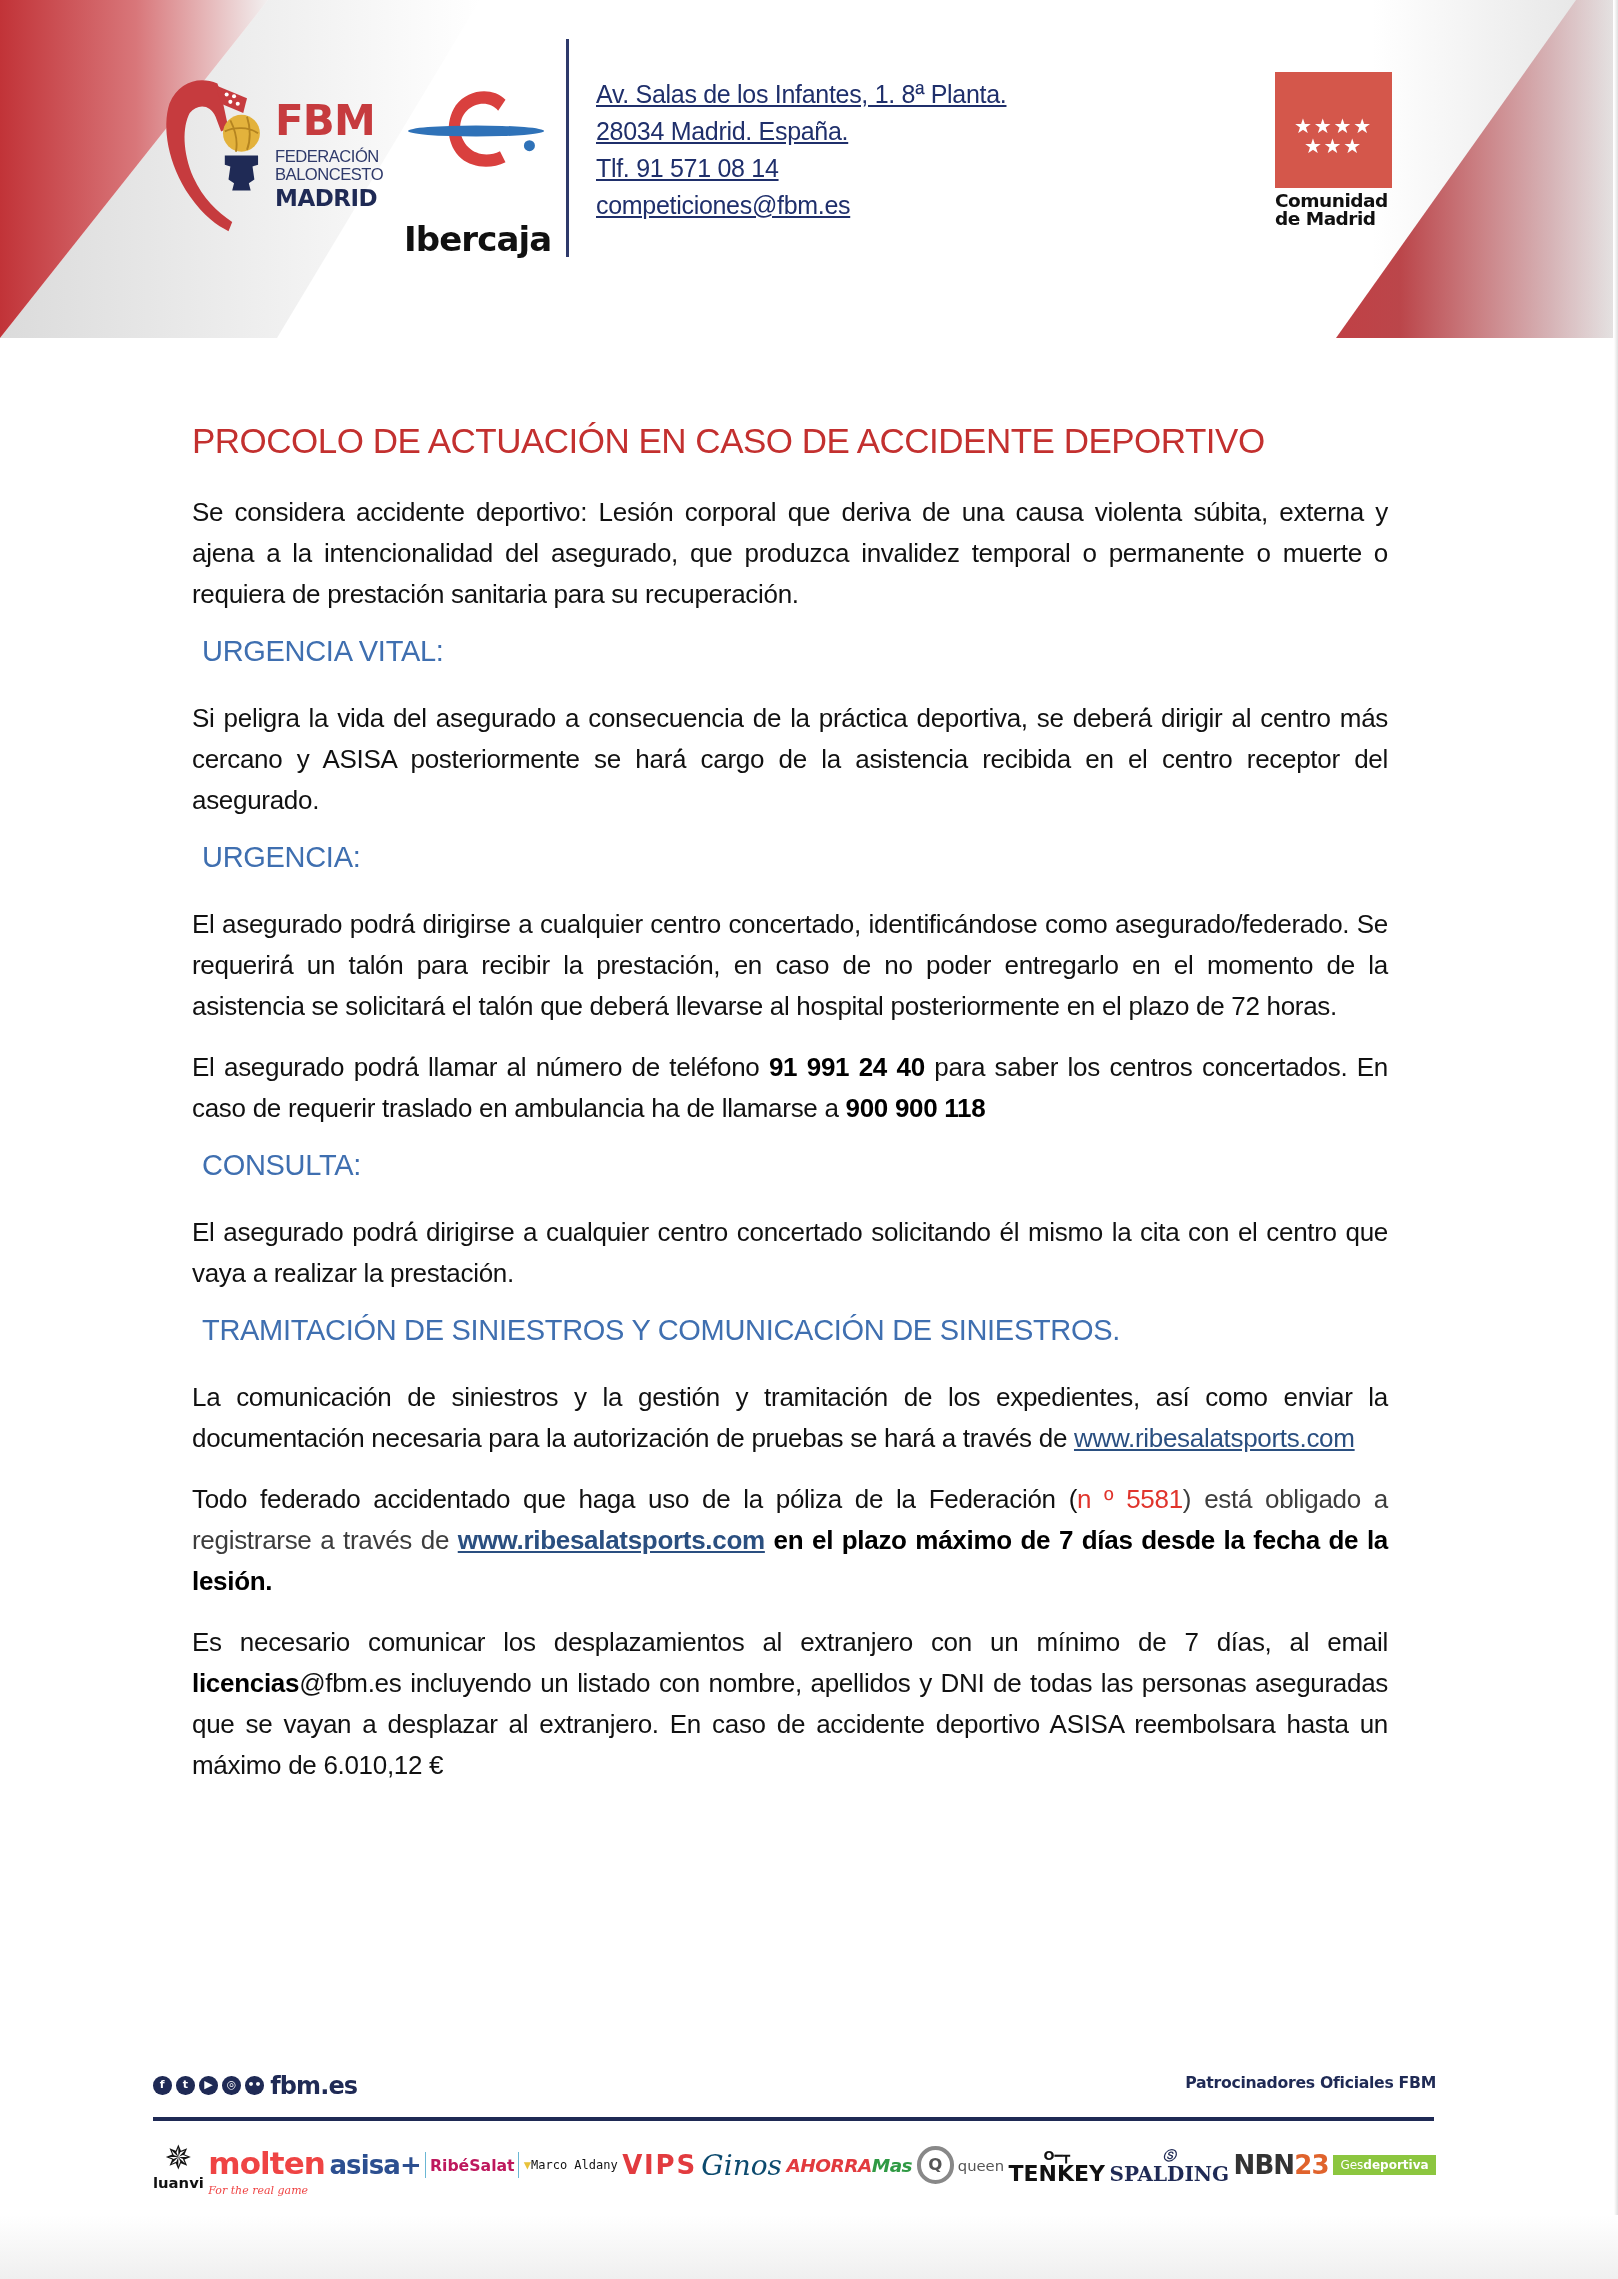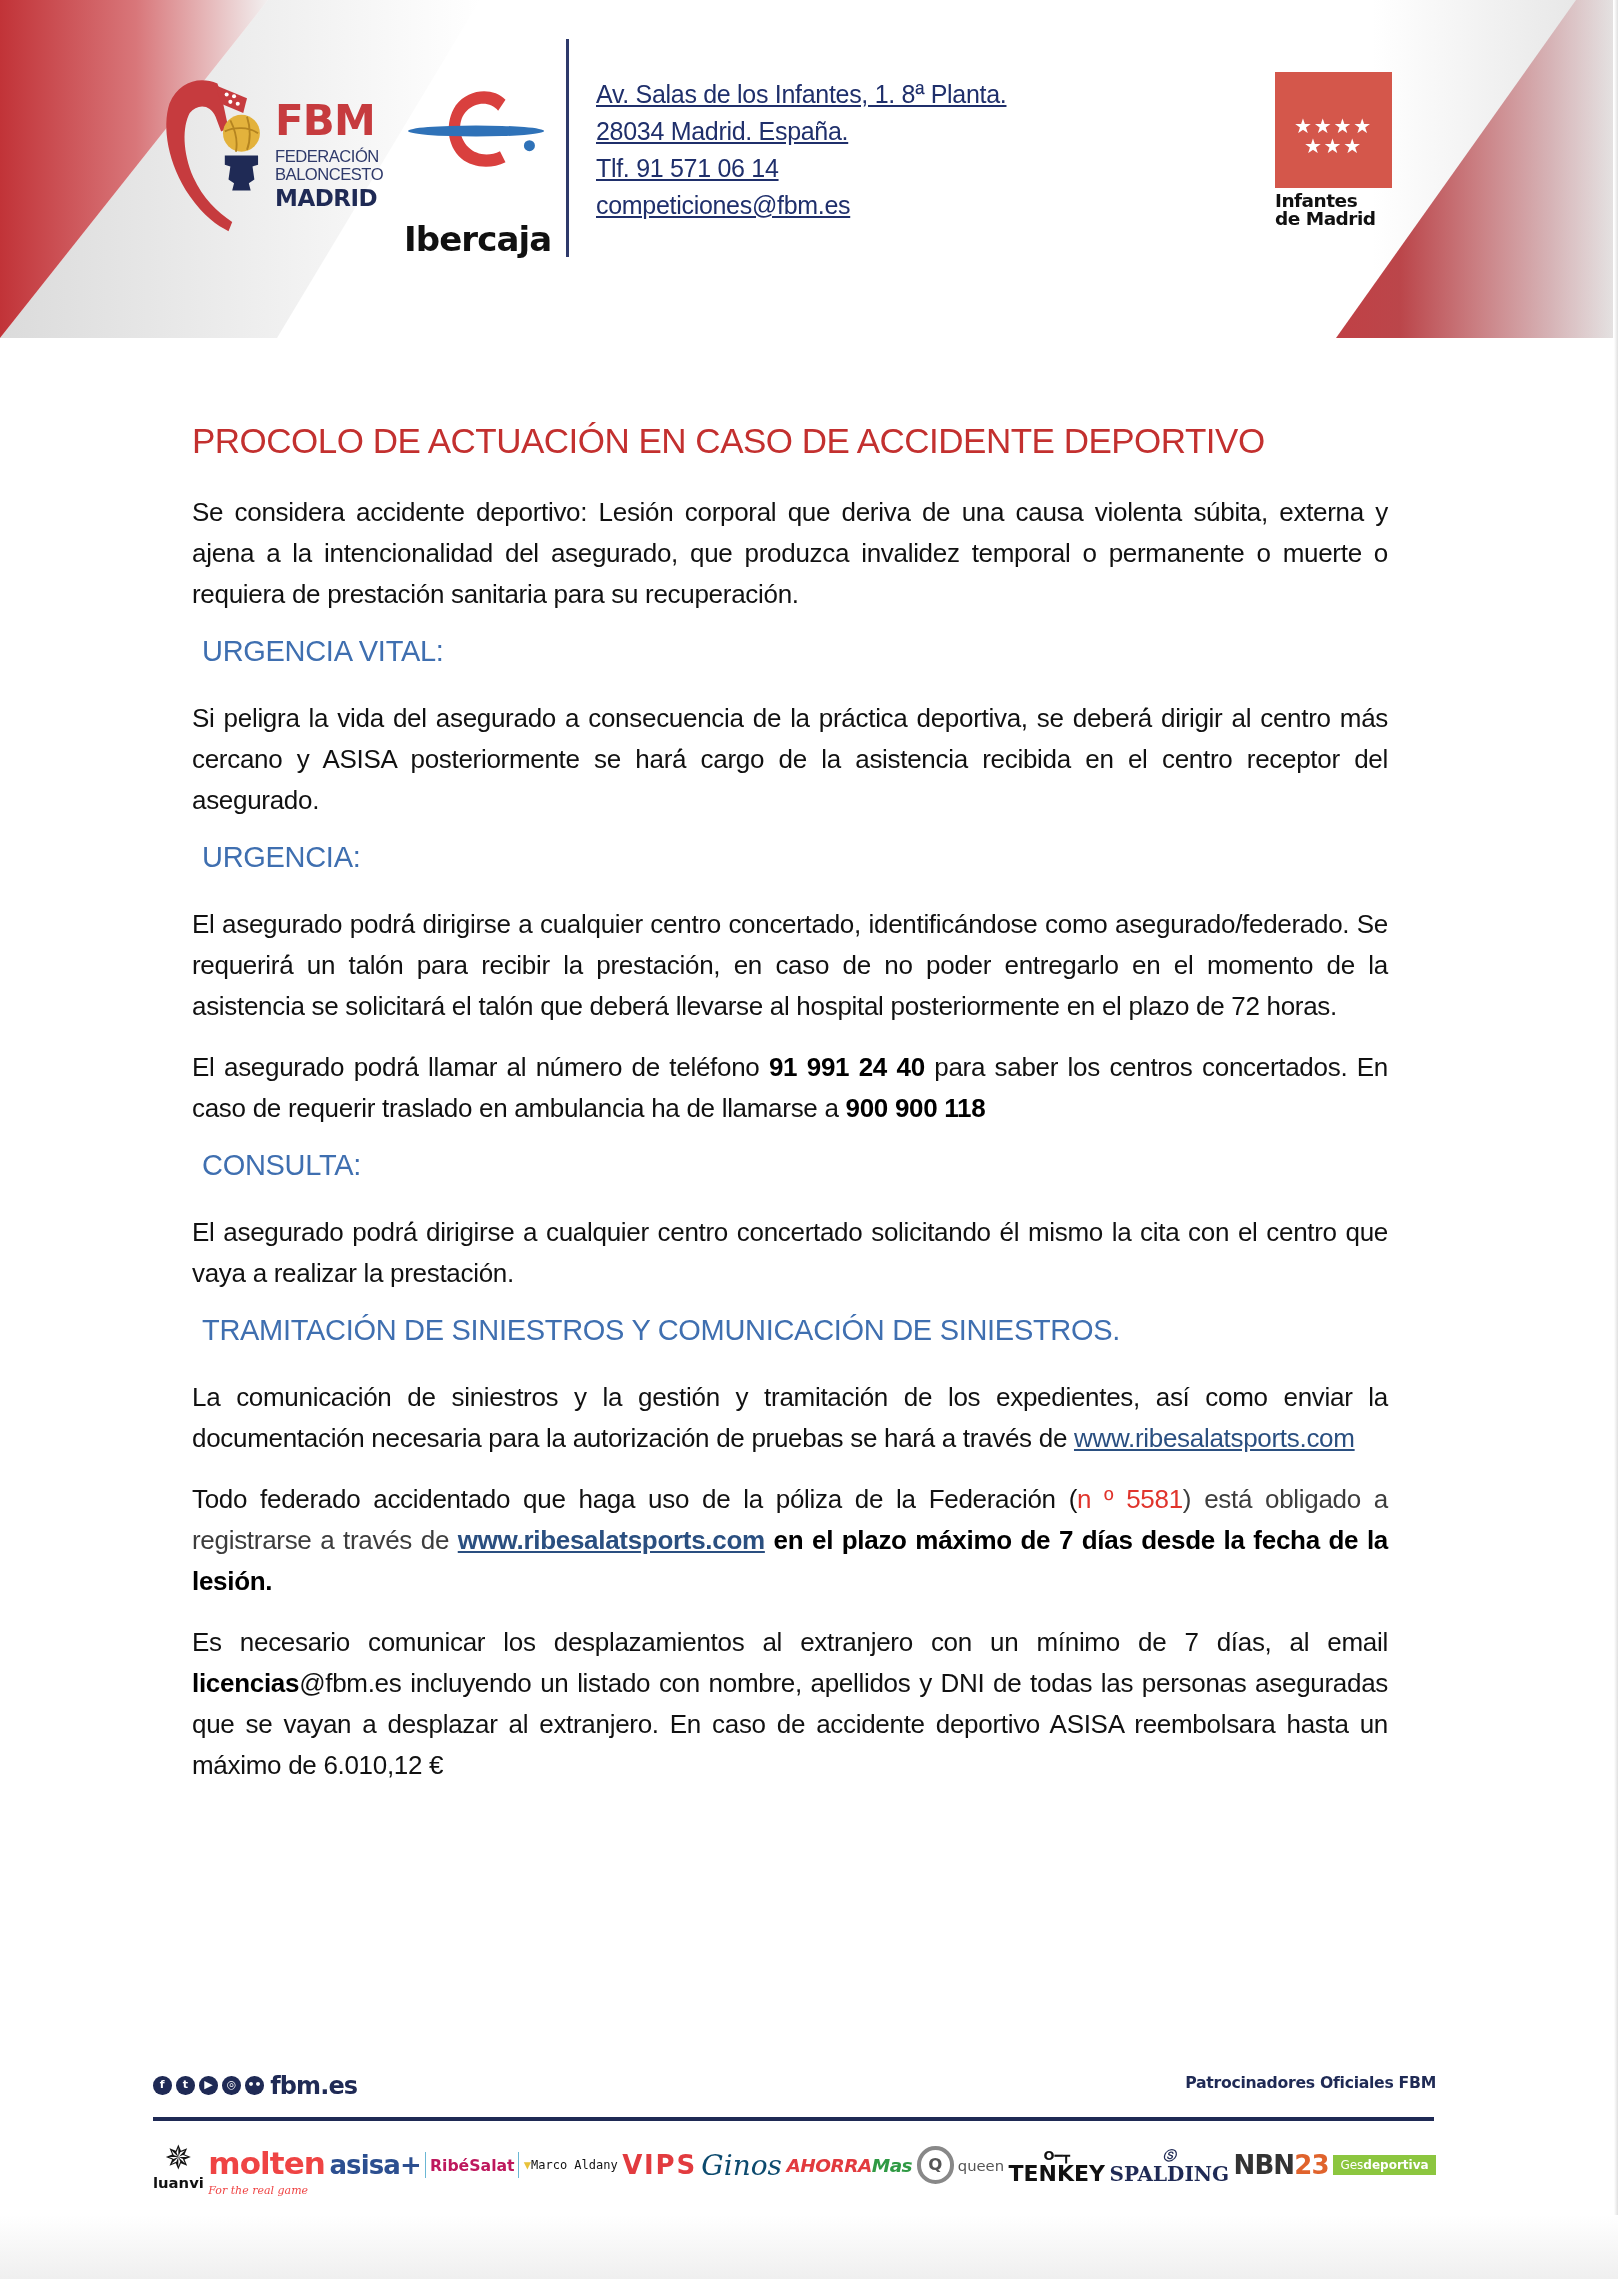--- a/index.html
+++ b/index.html
@@ -165,33 +165,33 @@
       <circle cx="136" cy="66" r="6" fill="#2f72b8"></circle>
     </svg>
     <div class="ibercaja-text">Ibercaja</div>
   </div>
 
   <div class="hdr-divider"></div>
 
   <div class="contact">
     <div>Av. Salas de los Infantes, 1. 8ª Planta.</div>
     <div>28034 Madrid. España.</div>
-    <div>Tlf. 91 571 06 14</div>
+    <div>Tlf. 91 571 08 14</div>
     <div>competiciones@fbm.es</div>
   </div>
 
   <div class="cm-logo">
     <div class="cm-square">
       <div class="cm-stars">
         <div>★★★★</div>
         <div>★★★</div>
       </div>
     </div>
     <div class="cm-text">
-      <div>Infantes</div>
+      <div>Comunidad</div>
       <div>de Madrid</div>
     </div>
   </div>
 </div>
 
 <div class="content">
   <h1 class="doc-title">PROCOLO DE ACTUACIÓN EN CASO DE ACCIDENTE DEPORTIVO</h1>
 
   <p class="para" style="margin-top:24px;">Se considera accidente deportivo: Lesión corporal que deriva de una causa violenta súbita, externa y ajena a la intencionalidad del asegurado, que produzca invalidez temporal o permanente o muerte o requiera de prestación sanitaria para su recuperación.</p>
 

